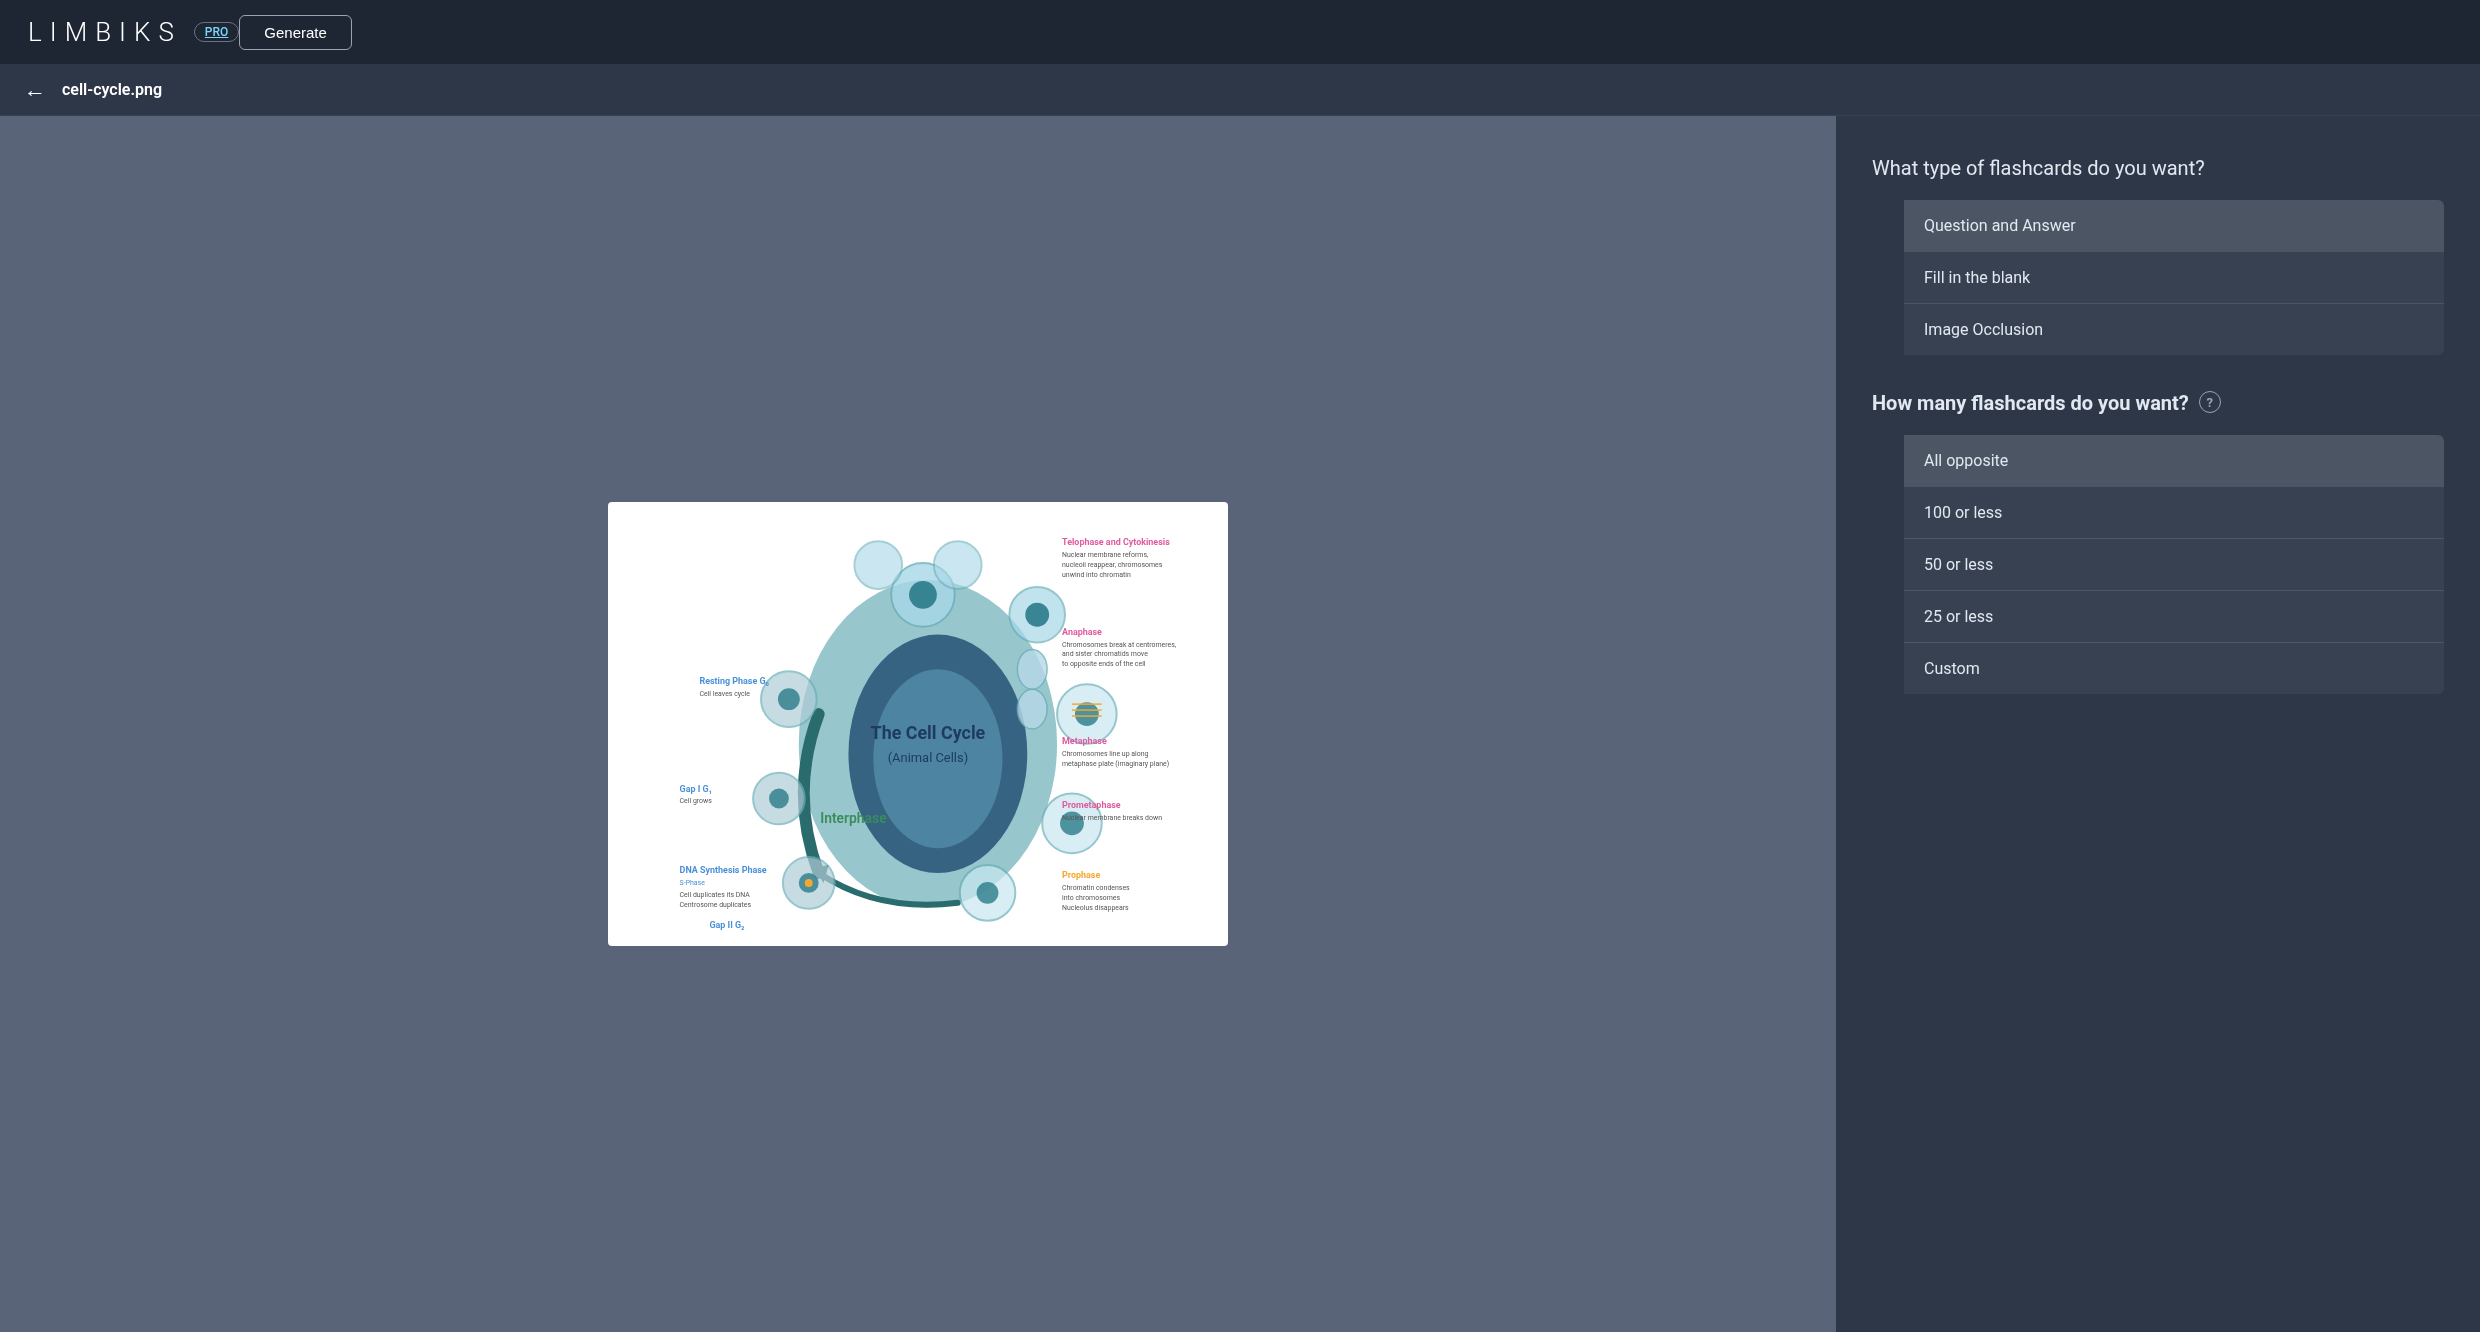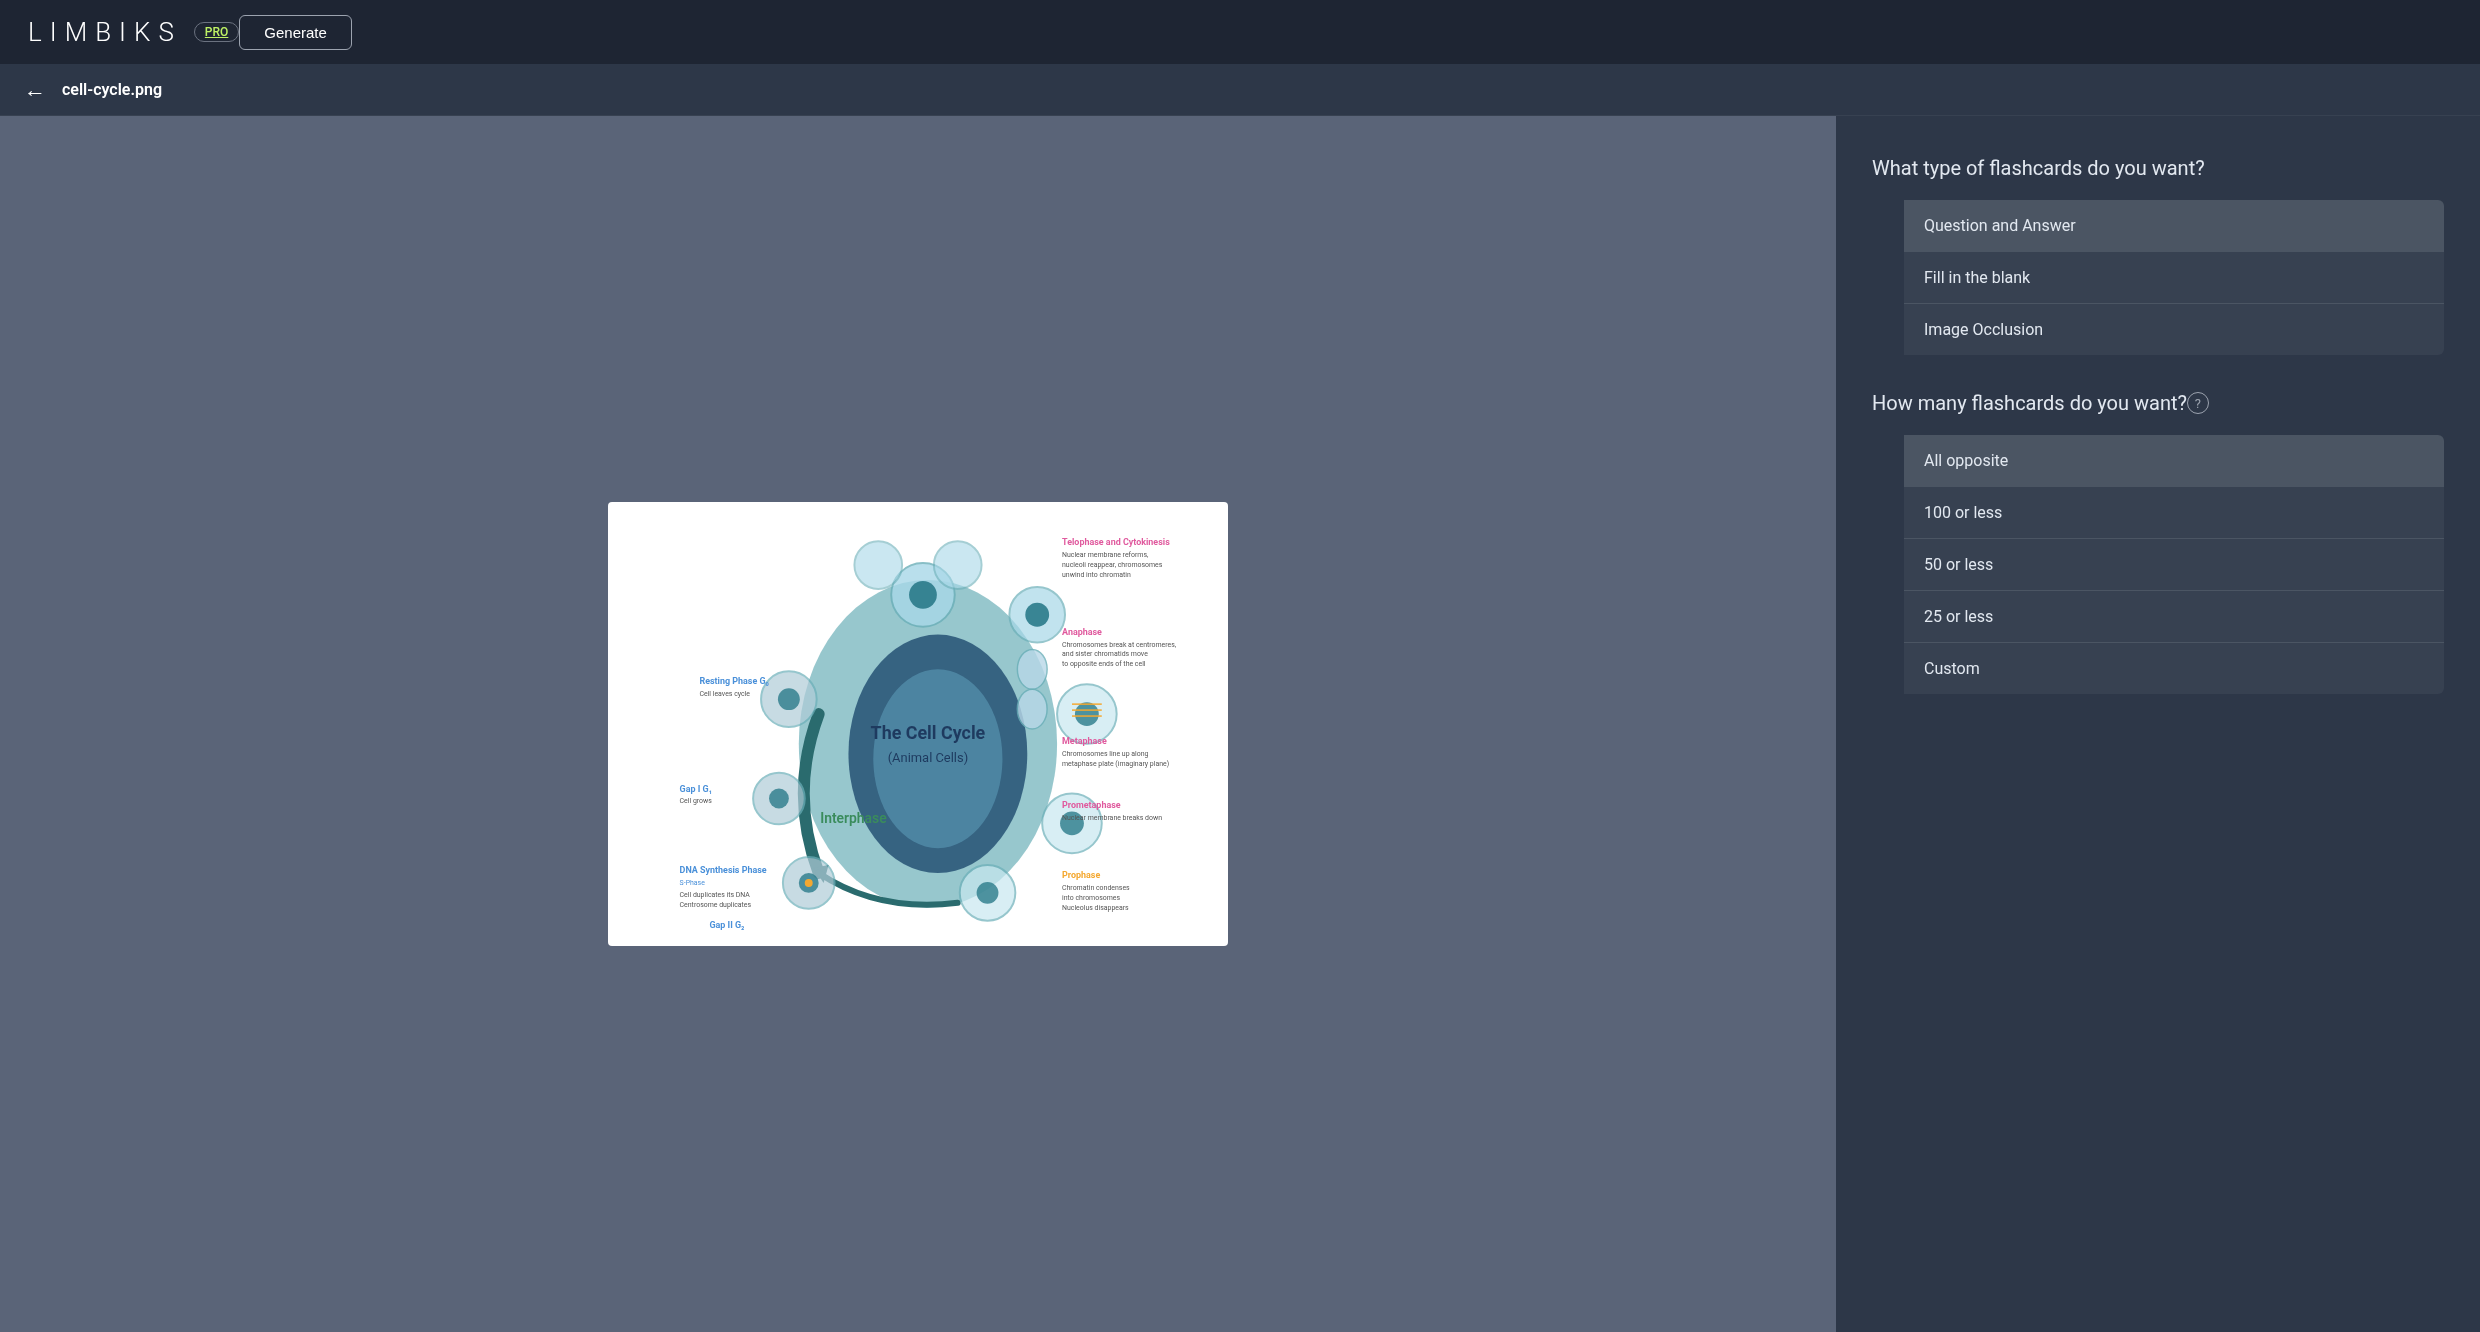--- a/index.html
+++ b/index.html
@@ -33,21 +33,21 @@
       font-weight: 300;
       letter-spacing: 8px;
       color: #ffffff;
     }
 
     .pro-badge {
       border: 1px solid #6b7280;
       border-radius: 12px;
       padding: 2px 10px;
       font-size: 12px;
-      color: #bef264;
+      color: #7dd3fc;
       font-weight: 500;
       text-decoration: underline;
     }
 
     .generate-btn {
       background: transparent;
       border: 1.5px solid #9ca3af;
       border-radius: 6px;
       color: #ffffff;
       padding: 8px 24px;
@@ -156,23 +156,23 @@
     .option-item:last-child {
       border-bottom: none;
     }
 
     .option-item.selected {
       background: #4b5563;
     }
 
     .section-title-with-icon {
       display: flex;
-      align-items: center;
+      gap: 10px;
       font-size: 20px;
-      font-weight: 400;
+      font-weight: 700;
       color: #e2e8f0;
       margin-bottom: 20px;
     }
 
     .help-icon {
       width: 22px;
       height: 22px;
       border: 1.5px solid #9ca3af;
       border-radius: 50%;
       display: flex;

